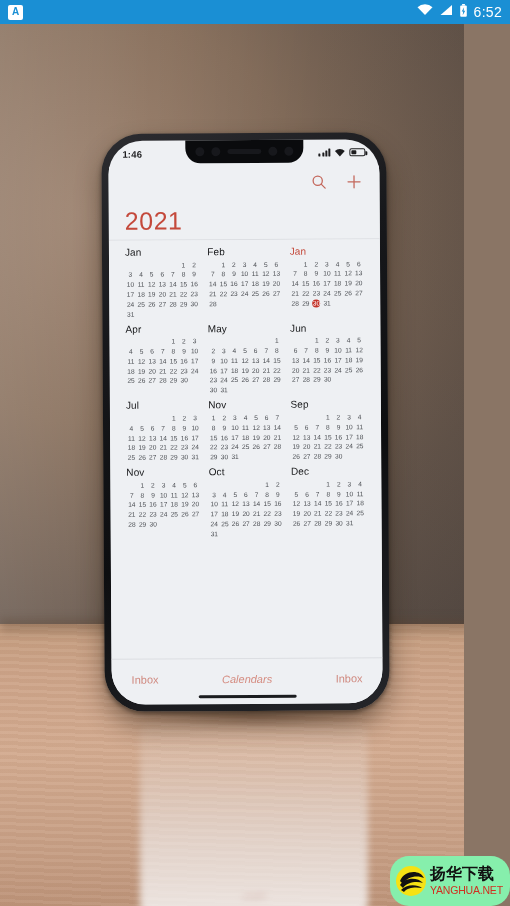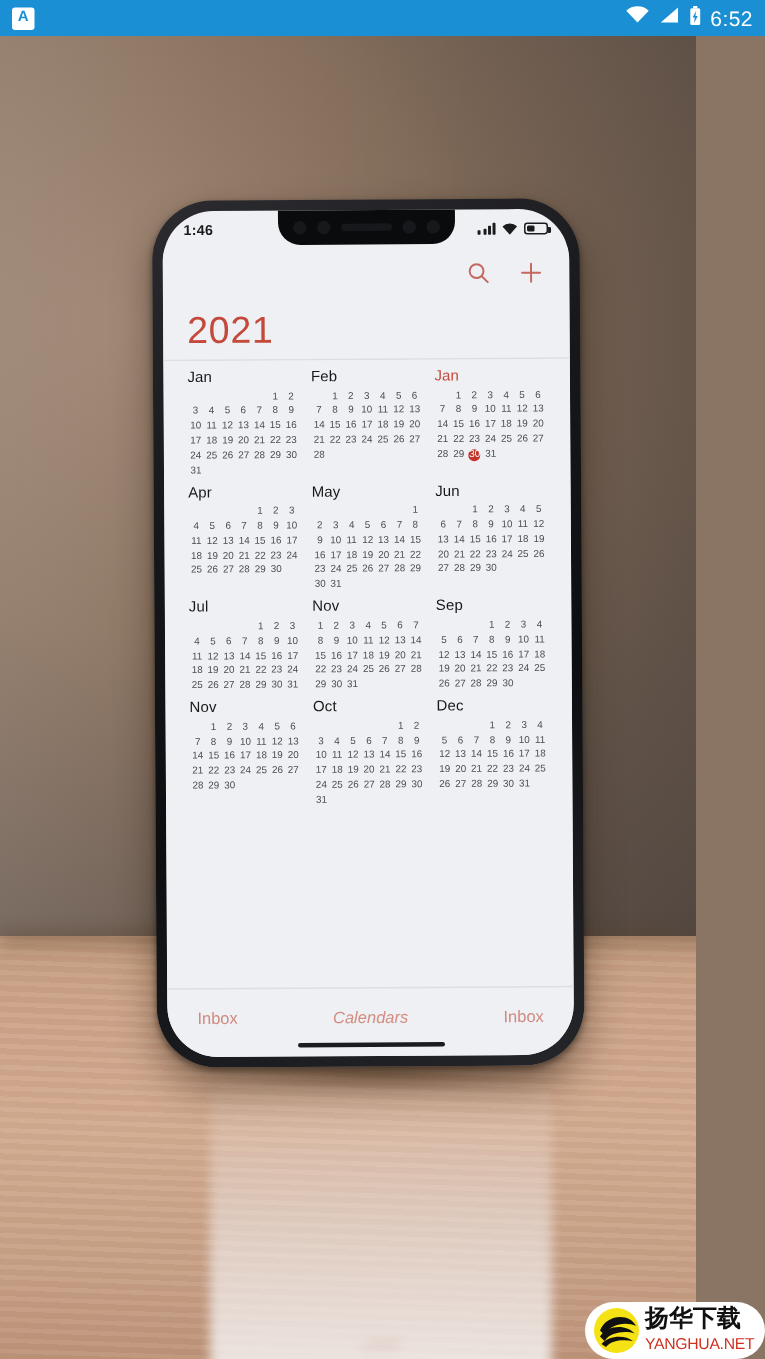--- a/index.html
+++ b/index.html
@@ -164,22 +164,22 @@
   }
   .cal-toolbar .tb{ cursor:pointer; }
   .cal-toolbar .tb.center{ color:#d58c81;font-style:italic; }
   .home-indicator{
     position:absolute; bottom:6px; left:50%; transform:translateX(-50%);
     width:98px; height:3.5px; border-radius:3px; background:#1b1c1f;
   }
 
   
   #watermark{
-    position:absolute; right:0; bottom:0; width:120px; height:38px;
-    background:#ffffff; display:flex; align-items:center; z-index:70;
+    position:absolute; right:0; bottom:0; width:120px; height:50px;
+    background:#86efac; display:flex; align-items:center; z-index:70;
     padding-left:4px;
     border-radius:19px;
   }
   #watermark .wm-logo{
     width:34px;height:34px;flex:0 0 34px;position:relative;
   }
   #watermark .wm-text{ display:flex;flex-direction:column;line-height:1; margin-left:2px;}
   #watermark .wm-cn{ font-size:16px; font-weight:bold; color:#111; letter-spacing:0px;}
   #watermark .wm-en{ font-size:10.5px; font-weight:normal; color:#d03020; letter-spacing:-.2px; margin-top:3px;}
 </style>

